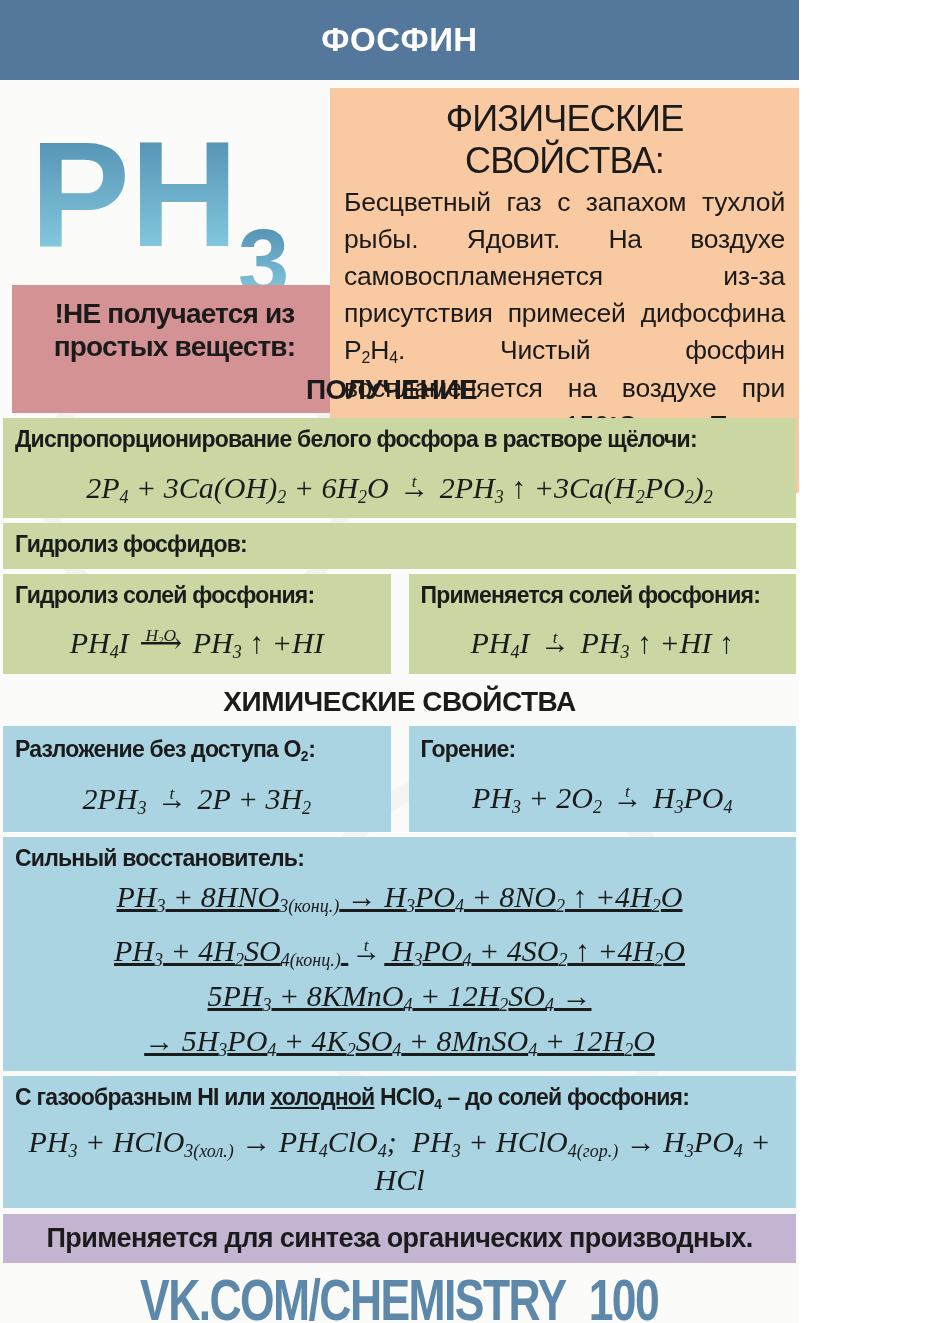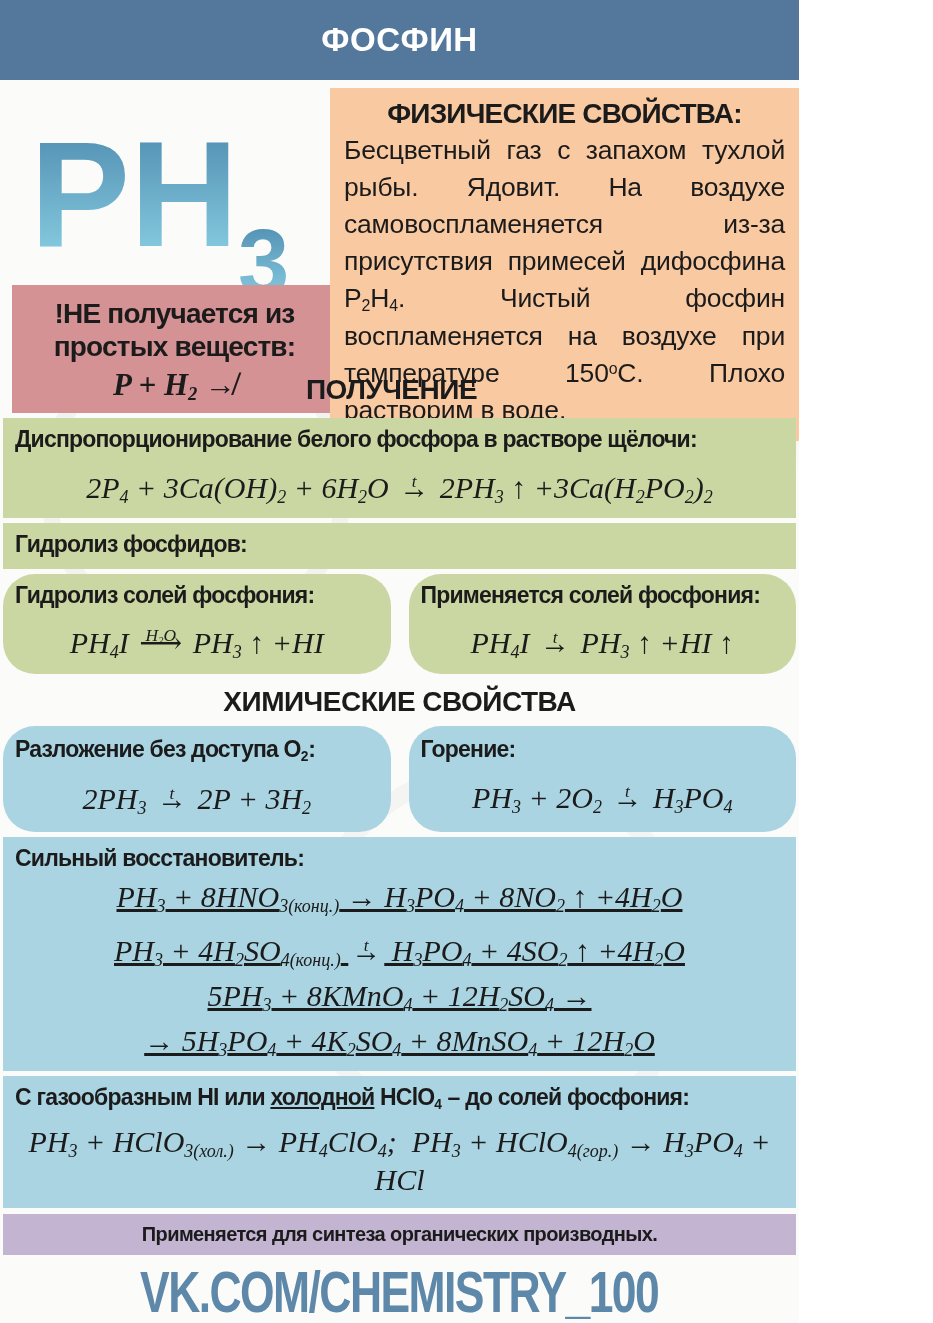--- a/index.html
+++ b/index.html
@@ -26,49 +26,49 @@
   .logo-fade{position:absolute;left:0;top:212px;width:330px;height:62px;
              background:linear-gradient(rgba(251,251,249,0.2),#fbfbf9 85%);}
 
   .warnbox{position:absolute;left:12px;top:205px;width:325px;height:128px;background:#d59294;
            box-sizing:border-box;padding:12px 6px 6px;text-align:center;}
   .warn-text{font-size:28px;font-weight:bold;line-height:1.18;letter-spacing:-0.8px;}
   .warn-eq{font-size:31px;font-weight:bold;margin-top:4px;}
 
   .physbox{position:absolute;left:330px;right:0;top:8px;box-sizing:border-box;
            background:#f9c9a2;padding:10px 14px 12px;}
-  .phys-title{font-size:28px;font-weight:bold;text-align:center;letter-spacing:-0.8px;}
+  .phys-title{font-size:36px;font-weight:normal;text-align:center;letter-spacing:-0.8px;}
   .phys-body{font-size:26.5px;line-height:1.40;text-align:justify;margin-top:2px;letter-spacing:-0.2px;}
 
   .sec-heading{text-align:center;font-weight:bold;font-size:28px;letter-spacing:-0.5px;}
   .obtain-heading{position:absolute;left:0;right:16px;top:294px;}
   .chem-heading{margin:12px 0 8px;}
 
   main{position:relative;z-index:1;padding:0 3px;}
   .box{background:#cad7a2;margin-bottom:5px;padding:8px 12px 10px;}
   .box.blue{background:#aad4e2;}
   .box-title{font-size:23px;font-weight:bold;letter-spacing:-0.8px;line-height:1.2;}
   .pair{display:flex;gap:18px;margin-bottom:5px;}
-  .pair .box{flex:1 1 0;margin-bottom:0;border-radius:32px;}
+  .pair .box{flex:1 1 0;margin-bottom:0;}
   .pair .box.blue{padding-top:10px;padding-bottom:12px;}
 
   .eq{font-family:"Liberation Serif","DejaVu Serif","DejaVu Sans",serif;font-style:italic;}
   .eq-line{font-size:30px;text-align:center;line-height:1.2;}
   .m-lab{margin-top:16px;}   
   .m-sm{margin-top:6px;}
   .m-md{margin-top:10px;}
   sub{font-size:0.6em;vertical-align:-0.28em;letter-spacing:0;}
   sup{font-size:0.6em;vertical-align:0.5em;}
   .tar{position:relative;display:inline-block;padding:0 3px;}
   .tlab{position:absolute;left:50%;transform:translateX(-50%);bottom:0.85em;
         font-size:0.58em;line-height:1;white-space:nowrap;}
 
   .reducer .eq-line{font-size:30px;text-decoration:underline;}
   .usage{background:#c3b4d2;margin:6px 0;padding:9px 8px;text-align:center;
-         font-size:20px;font-weight:bold;letter-spacing:-0.6px;}
+         font-size:27px;font-weight:bold;letter-spacing:-0.6px;}
   .vk{height:62px;display:flex;align-items:center;justify-content:center;}
   .vk-text{font-size:57px;font-weight:bold;color:#5d88a9;transform:scaleX(0.78);
            letter-spacing:-2px;white-space:nowrap;}
 </style>
 </head>
 <body>
 
 <div class="page">
   <div class="wm wm-orange"></div>
   <div class="wm wm-gray1"></div>
@@ -95,21 +95,20 @@
         <svg width="330" height="210" viewBox="0 0 330 210">
           <text x="30" y="152" font-family="Liberation Sans, sans-serif" font-weight="bold" font-size="150" fill="#7fc4da">PH</text>
           <text x="238" y="200" font-family="Liberation Sans, sans-serif" font-weight="bold" font-size="92" fill="#7fc4da">3</text>
         </svg>
       </div>
     </div>
     <div class="logo-fade"></div>
 
     <div class="warnbox">
       <div class="warn-text">!НЕ получается из простых веществ:</div>
-      <div class="warn-eq eq">P + H<sub>2</sub> ↛</div>
     </div>
 
     <div class="physbox">
       <div class="phys-title">ФИЗИЧЕСКИЕ СВОЙСТВА:</div>
       <div class="phys-body">Бесцветный газ с запахом тухлой рыбы. Ядовит. На воздухе самовоспламеняется из-за присутствия примесей дифосфина P<sub>2</sub>H<sub>4</sub>. Чистый фосфин воспламеняется на воздухе при температуре 150<sup>о</sup>С. Плохо растворим в воде.</div>
     </div>
 
     <div class="sec-heading obtain-heading">ПОЛУЧЕНИЕ</div>
   </div>
 

